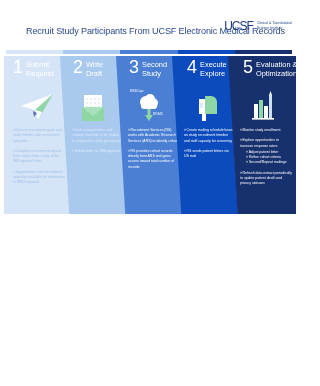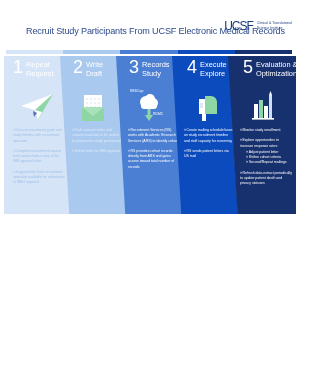--- a/index.html
+++ b/index.html
@@ -96,21 +96,21 @@
     <i style="background:#0b4bbd"></i>
     <i style="background:#17306e"></i>
   </div>
 
   <div class="band">
 
     <div class="col first t1" style="left:0px;width:66px;">
       <div class="head">
         <div class="num">1</div>
         <div class="hlabel">
-          <div>Repeat</div>
+          <div>Submit</div>
           <div>Request</div>
         </div>
       </div>
       <div class="icon">
         <div class="iconwrap">
           <svg viewBox="0 0 40 34" width="40" height="34">
             <polygon points="4,16 36,4 18,20" fill="#ffffff"></polygon>
             <polygon points="36,4 18,20 21,30" fill="#8fd6a5"></polygon>
             <polygon points="18,20 21,30 25,22" fill="#ffffff"></polygon>
             <polygon points="16,21 20,23 17,27" fill="#5a6fb5"></polygon>
@@ -158,21 +158,21 @@
       <div class="bullets" style="padding-left:12px;">
         <div class="b"><span class="mk">&gt;</span><span>Draft outreach letter and consent materials to be mailed to prospective study participants</span></div>
         <div class="b"><span class="mk">&gt;</span><span>Submit letter for IRB approval</span></div>
       </div>
     </div>
 
     <div class="col t3" style="left:112px;width:66px;">
       <div class="head" style="padding-left:4px;">
         <div class="num">3</div>
         <div class="hlabel">
-          <div>Records</div>
+          <div>Second</div>
           <div>Study</div>
         </div>
       </div>
       <div class="icon">
         <div class="iconwrap">
           <span class="cap" style="left:1px;top:-1px;">REDCap</span>
           <span class="cap" style="left:24px;top:22px;">RDMC</span>
           <svg viewBox="0 0 40 34" width="40" height="34">
             <g fill="#ffffff">
               <circle cx="17" cy="12" r="6"></circle>

